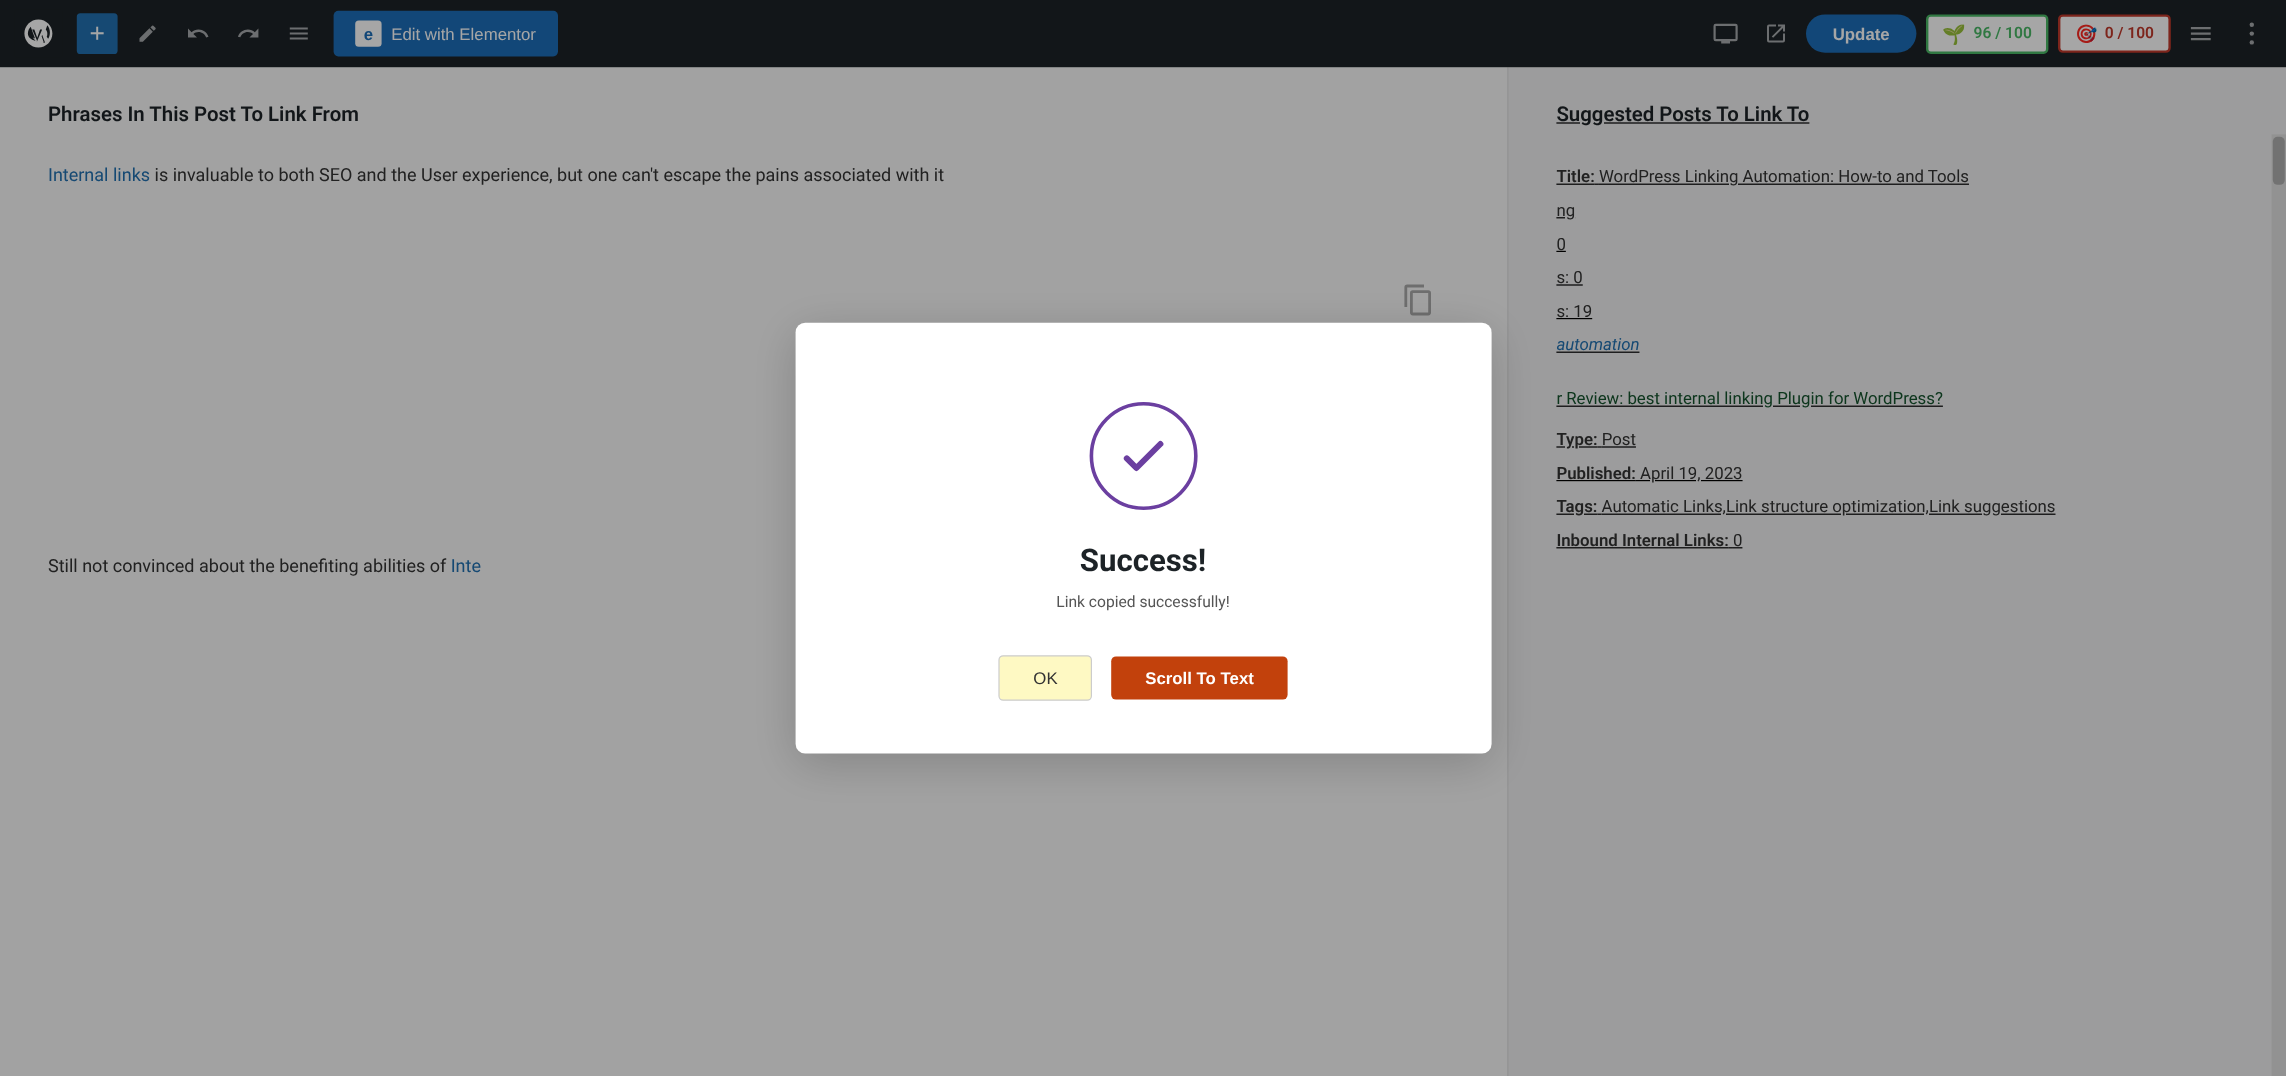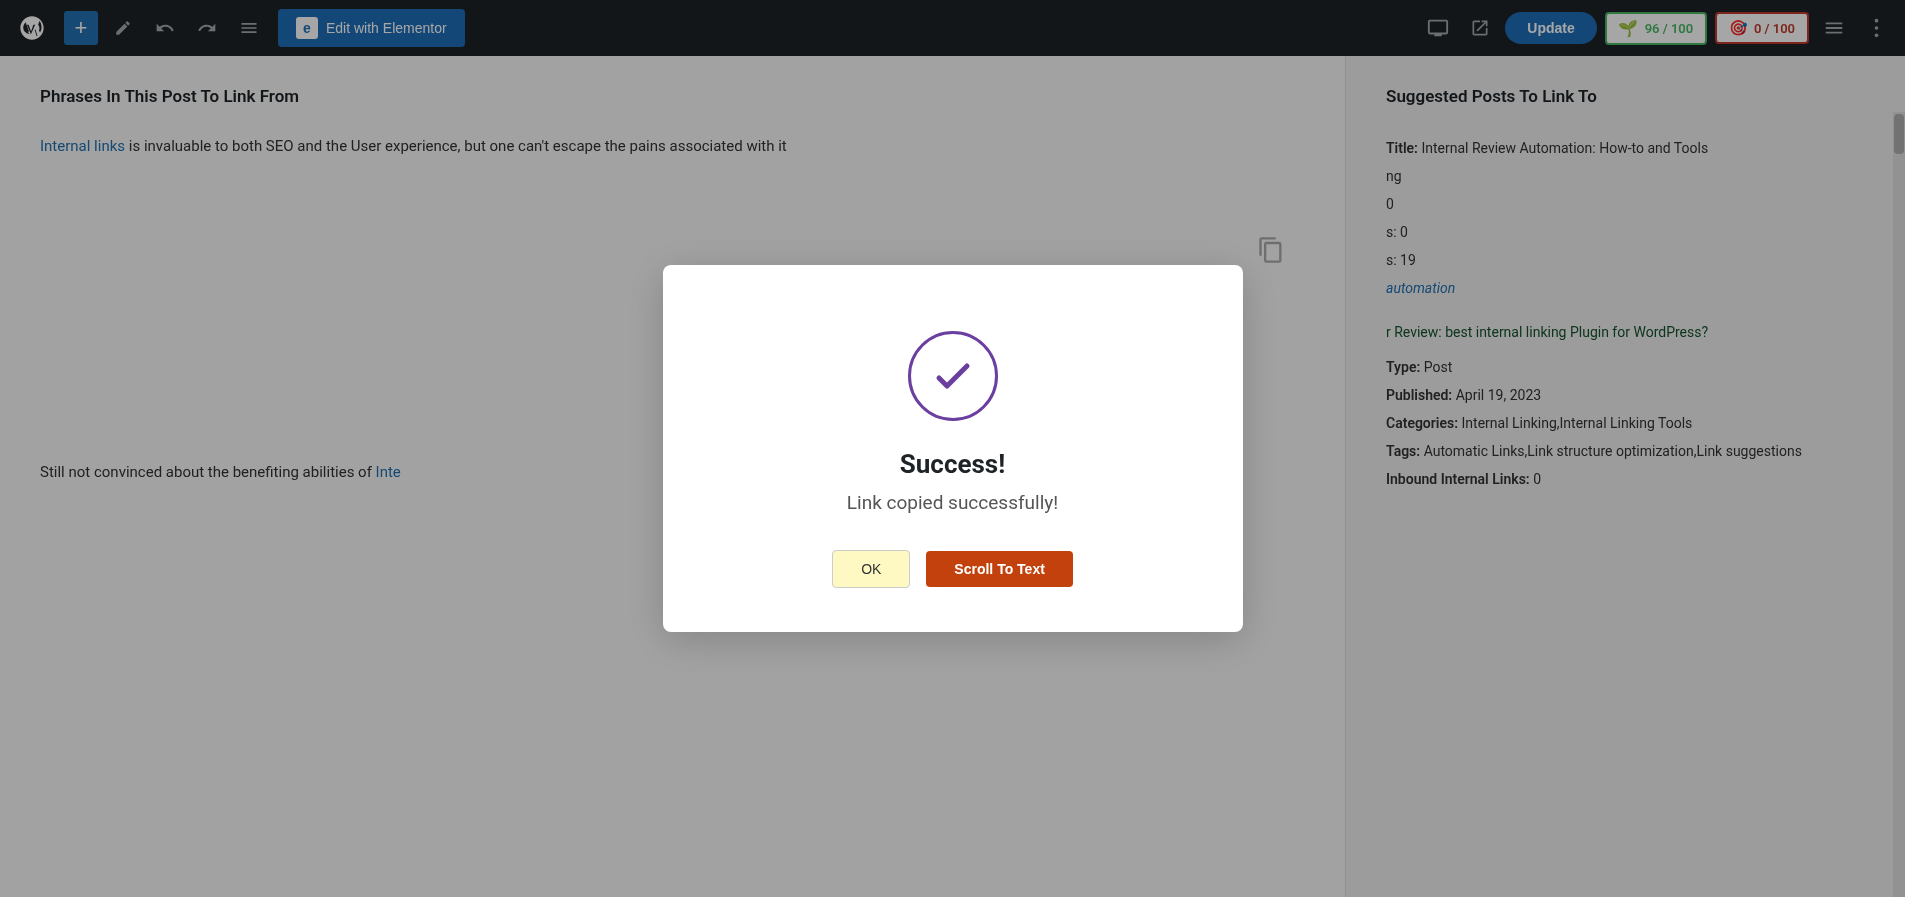--- a/index.html
+++ b/index.html
@@ -141,25 +141,26 @@
 
     .left-panel {
       flex: 1;
       background: #f9f9f9;
       padding: 30px 40px;
       overflow-y: auto;
       position: relative;
     }
 
     .right-panel {
-      width: 560px;
+      width: 649px;
       background: #f0f0f1;
       padding: 30px 40px;
       border-left: 1px solid #ddd;
       overflow-y: auto;
+      text-decoration: underline;
     }
 
     .panel-title {
       font-size: 17px;
       font-weight: 600;
       color: #1d2327;
       margin-bottom: 28px;
     }
 
     .text-content {
@@ -226,21 +227,21 @@
     }
 
     .modal-title {
       font-size: 26px;
       font-weight: 700;
       color: #1d2327;
       margin-bottom: 12px;
     }
 
     .modal-subtitle {
-      font-size: 19px;
+      font-size: 13px;
       color: #555;
       margin-bottom: 36px;
     }
 
     .modal-actions {
       display: flex;
       gap: 16px;
       align-items: center;
     }
 
@@ -382,21 +383,21 @@
       </svg>
     </div>
   </div>
 
   <div class="right-panel">
     <h2 class="panel-title">Suggested Posts To Link To</h2>
 
     <div class="post-info">
       <div>
         <strong>Title:</strong>
-        <span> Internal Review Automation: How-to and Tools</span>
+        <span> WordPress Linking Automation: How-to and Tools</span>
       </div>
       <div>
         <span>ng</span>
       </div>
       <div>
         <span>0</span>
       </div>
       <div>
         <span>s: 0</span>
       </div>
@@ -413,24 +414,20 @@
     </div>
 
     <div class="post-info" style="margin-top: 12px;">
       <div>
         <strong>Type:</strong>
         <span> Post</span>
       </div>
       <div>
         <strong>Published:</strong>
         <span> April 19, 2023</span>
-      </div>
-      <div>
-        <strong>Categories:</strong>
-        <span> Internal Linking,Internal Linking Tools</span>
       </div>
       <div>
         <strong>Tags:</strong>
         <span> Automatic Links,Link structure optimization,Link suggestions</span>
       </div>
       <div>
         <strong>Inbound Internal Links:</strong>
         <span> 0</span>
       </div>
     </div>

